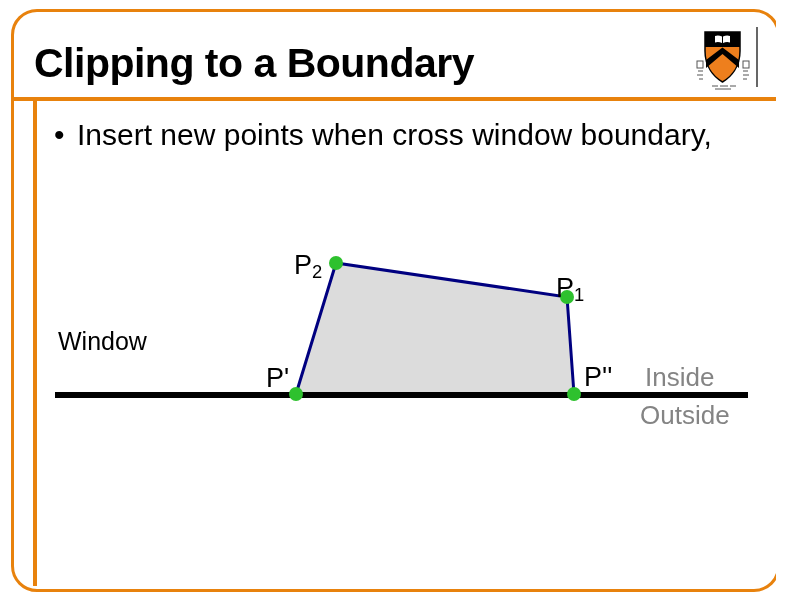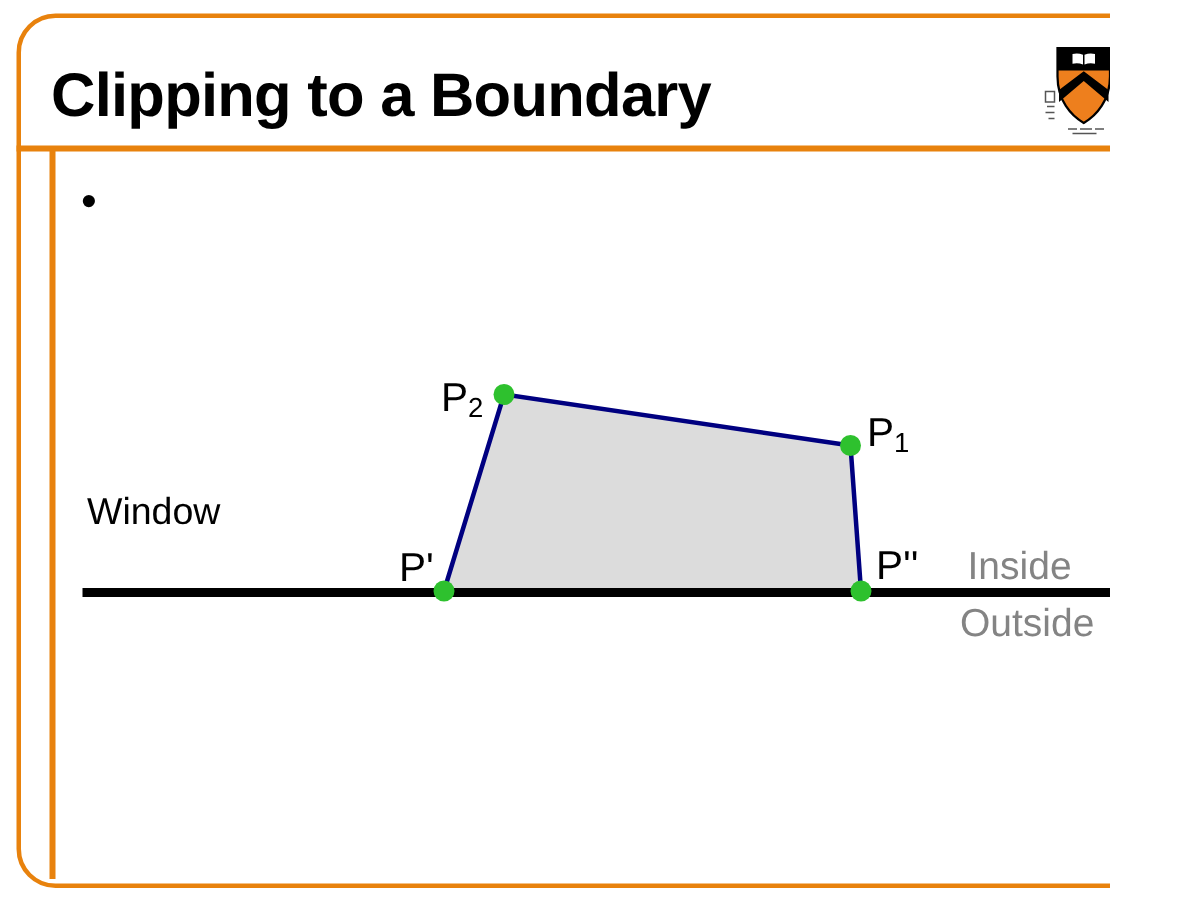--- a/index.html
+++ b/index.html
@@ -1,20 +1,21 @@
 <!DOCTYPE html>
 <html style="--frame: #E8820D; --side-gray: #848484; --logo-orange: #EE7F1D; --logo-black: #000000; --logo-white: #FFFFFF; --logo-gray: #555555;"><head>
 <meta charset="utf-8">
 <style>
   html,body { margin:0; padding:0; background:#ffffff; }
   .slide {
     position:relative; width:740px; height:600px; overflow:hidden;
     background:#ffffff;
     font-family:"Liberation Sans","DejaVu Sans",sans-serif;
     color:#000;
+    padding-left:36px;
   }
   .outer-frame {
     position:absolute; left:11px; top:9px; width:763px; height:577px;
     border:3px solid var(--frame,#E8820D); border-radius:26px;
   }
   .header-divider {
     position:absolute; left:11px; top:97px; width:769px; height:4px;
     background:var(--frame,#E8820D);
   }
   .inner-vline {
@@ -31,21 +32,21 @@
   .bullet-marker { font-size:30px; line-height:37px; width:23px; flex:none; }
   .bullet-lines .line { font-size:30px; line-height:37px; white-space:nowrap; }
   #diagram-svg { position:absolute; left:0; top:0; width:800px; height:600px; }
   .diag-label { position:absolute; white-space:nowrap; }
   .diag-label sub { font-size:0.68em; vertical-align:-0.22em; }
   .lbl-window-boundary {
     left:58px; top:325px; width:175px; 
     font-size:25px; line-height:32px;
   }
   .lbl-p2 { left:294px; top:250px; font-size:27px;text-align:right; }
-  .lbl-p1 { left:578px; top:273px; font-size:27px;text-align:center; }
+  .lbl-p1 { left:556px; top:273px; font-size:27px;text-align:center; }
   .lbl-pprime  { left:266px; top:363px; font-size:27px; }
   .lbl-pdprime { left:584px; top:362px; font-size:27px; }
   .lbl-inside  { left:645px; top:362px; font-size:26px; color:var(--side-gray,#848484); }
   .lbl-outside { left:640px; top:400px; font-size:26px; color:var(--side-gray,#848484); }
 </style>
 </head>
 <body>
 
 <div class="slide">
 
@@ -69,20 +70,21 @@
       <path d="M3,44 h5 M2,48 h6 M4,52 h4"></path>
       <rect x="48" y="34" width="6" height="7"></rect>
       <path d="M48,44 h5 M48,48 h6 M48,52 h4"></path>
       <path d="M17,59 h6 M25,59 h8 M35,59 h6 M20,62 h16"></path>
     </g>
   </svg>
 
   <div class="bullet-block">
     <div class="bullet-marker">•</div>
     <div class="bullet-lines">
+      <div class="line">Insert new points when cross window boundary,</div>
     </div>
   </div>
 
   <svg id="diagram-svg" viewBox="0 0 800 600">
       <polygon points="296,394 336,263 567,297 574,394" fill="#DCDCDC" stroke="none"></polygon>
       <polyline points="296,394 336,263 567,297 574,394" fill="none" stroke="#000080" stroke-width="3"></polyline>
       <line x1="55" y1="395" x2="748" y2="395" stroke="#000000" stroke-width="6"></line>
       <circle cx="296" cy="394" r="7" fill="#2EC12E"></circle>
       <circle cx="336" cy="263" r="7" fill="#2EC12E"></circle>
       <circle cx="567" cy="297" r="7" fill="#2EC12E"></circle>

